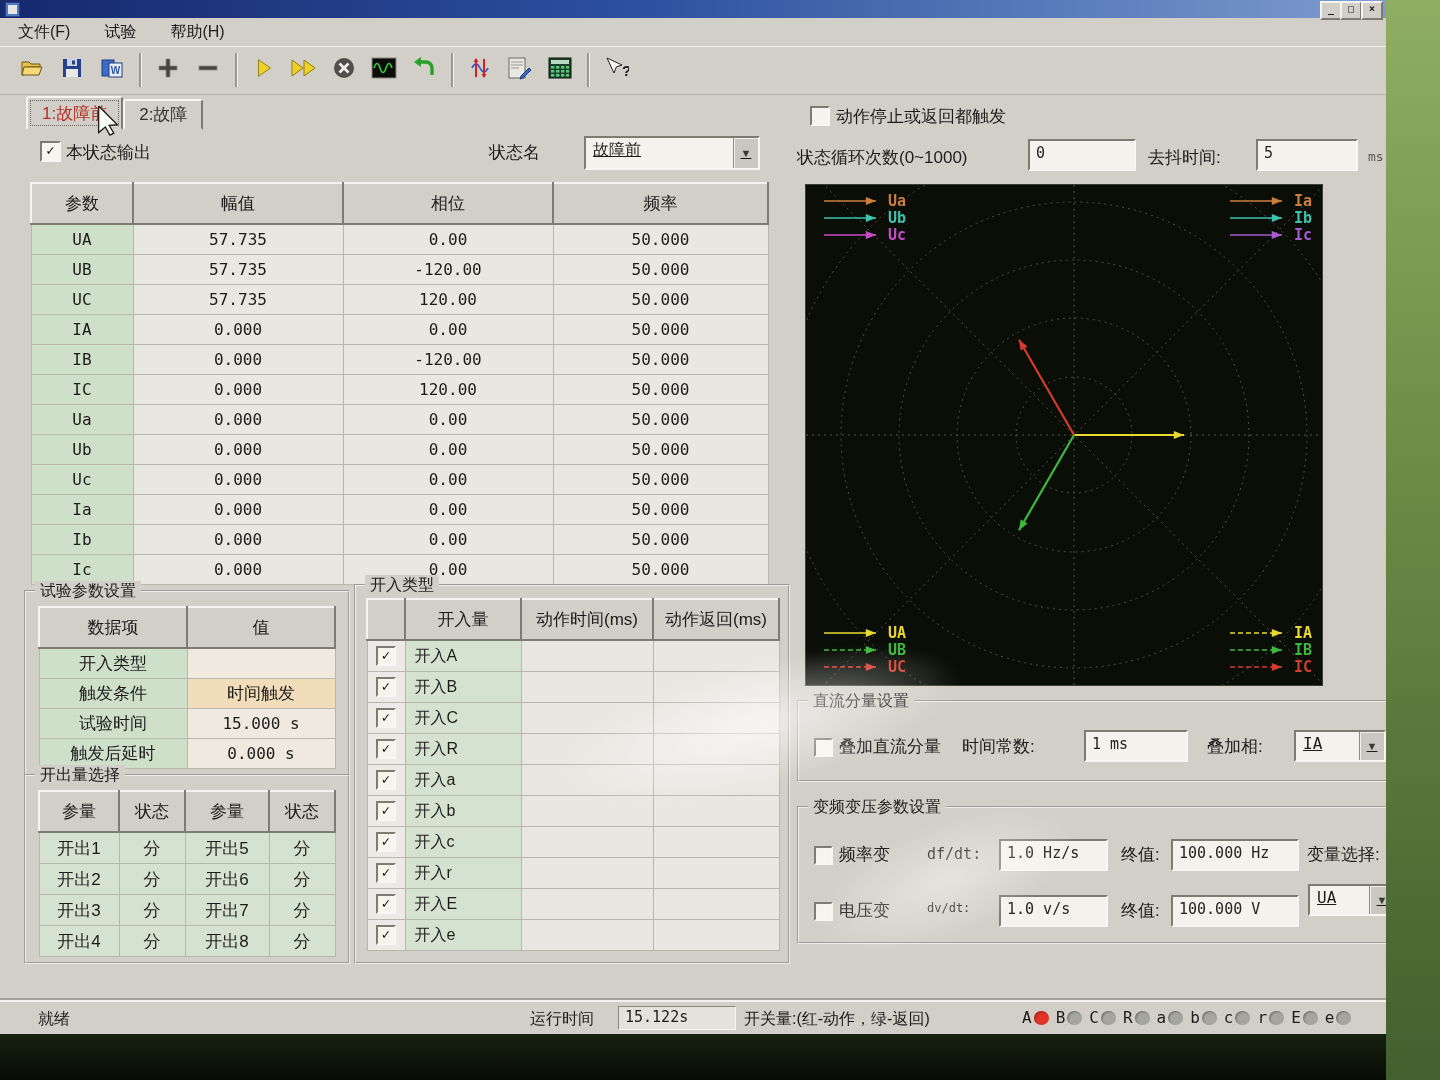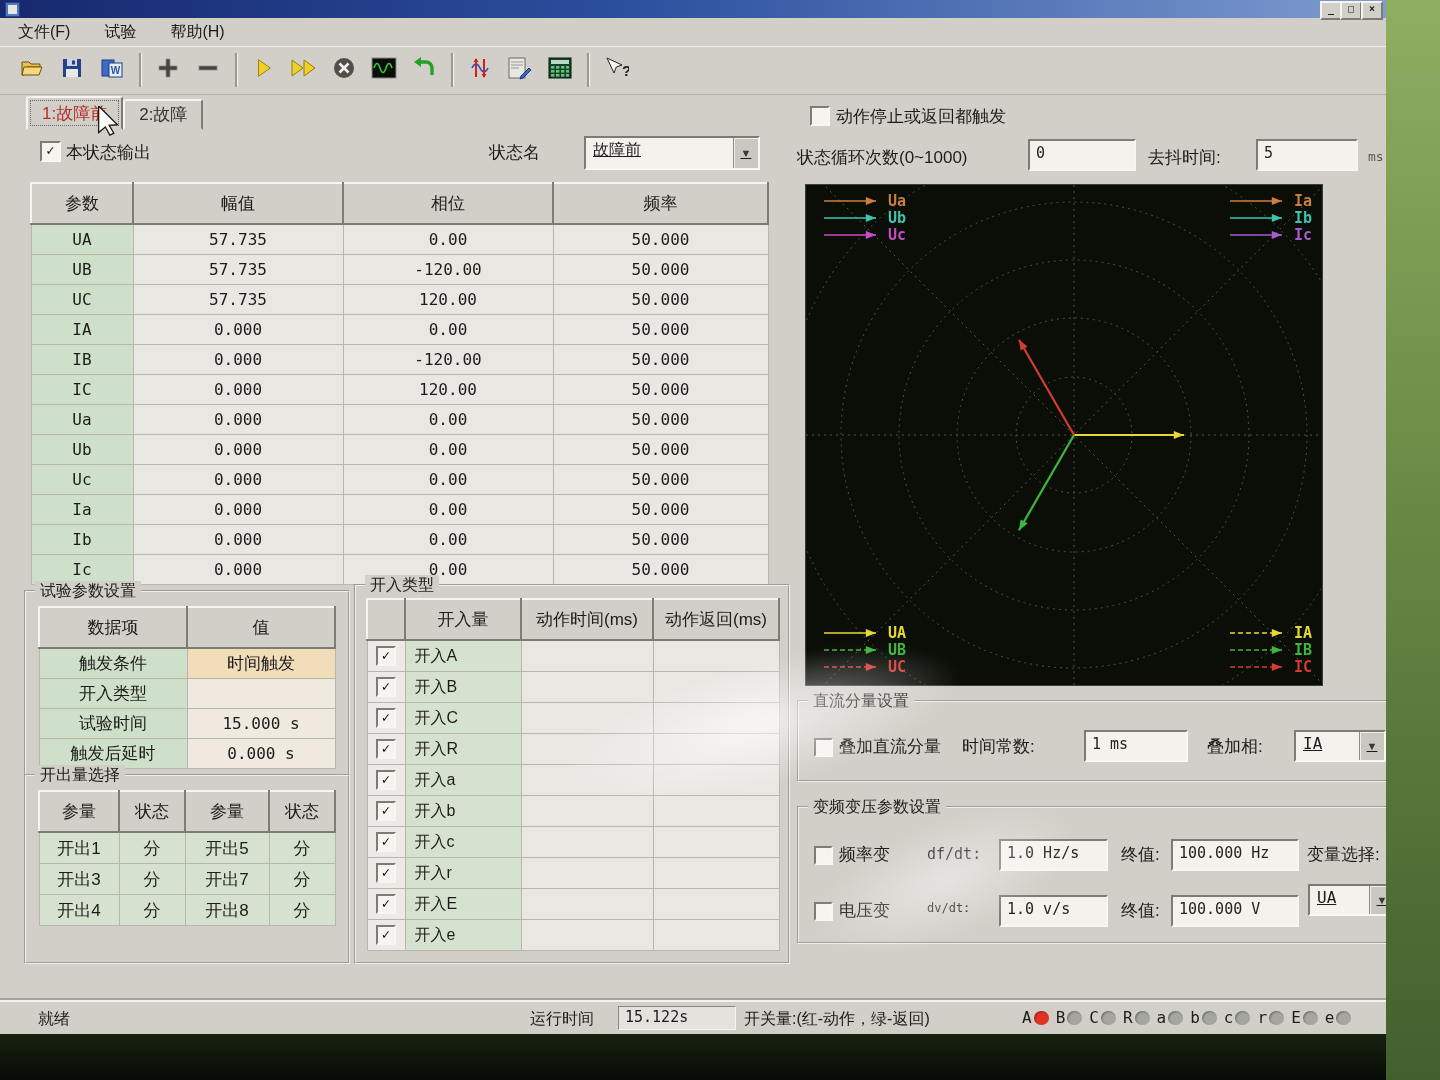--- a/index.html
+++ b/index.html
@@ -319,26 +319,26 @@
           <col style="width:148px">
         </colgroup>
       <thead>
           <tr id="tp-head" style="height:28px;">
             <th>数据项</th>
             <th>值</th>
           </tr>
         </thead>
       <tbody id="tp-body">
           <tr>
+            <td class="tp-l">开入类型</td>
+            <td class="tp-v"></td>
+          </tr>
+          <tr>
             <td class="tp-l">触发条件</td>
             <td class="tp-v" style="background:#f2ddba;font-family:'Liberation Sans',sans-serif;font-size:17px;">时间触发</td>
-          </tr>
-          <tr>
-            <td class="tp-l">开入类型</td>
-            <td class="tp-v"></td>
           </tr>
           <tr>
             <td class="tp-l">试验时间</td>
             <td class="tp-v">15.000 s</td>
           </tr>
           <tr>
             <td class="tp-l">触发后延时</td>
             <td class="tp-v">0.000 s</td>
           </tr>
         </tbody>
@@ -360,20 +360,26 @@
             <th>状态</th>
             <th>参量</th>
             <th>状态</th>
           </tr>
         </thead>
       <tbody id="os-body">
           <tr>
             <td class="os-c">开出1</td>
             <td class="os-c">分</td>
             <td class="os-c">开出5</td>
+            <td class="os-c">分</td>
+          </tr>
+          <tr>
+            <td class="os-c">开出2</td>
+            <td class="os-c">分</td>
+            <td class="os-c">开出6</td>
             <td class="os-c">分</td>
           </tr>
           <tr>
             <td class="os-c">开出3</td>
             <td class="os-c">分</td>
             <td class="os-c">开出7</td>
             <td class="os-c">分</td>
           </tr>
           <tr>
             <td class="os-c">开出4</td>

